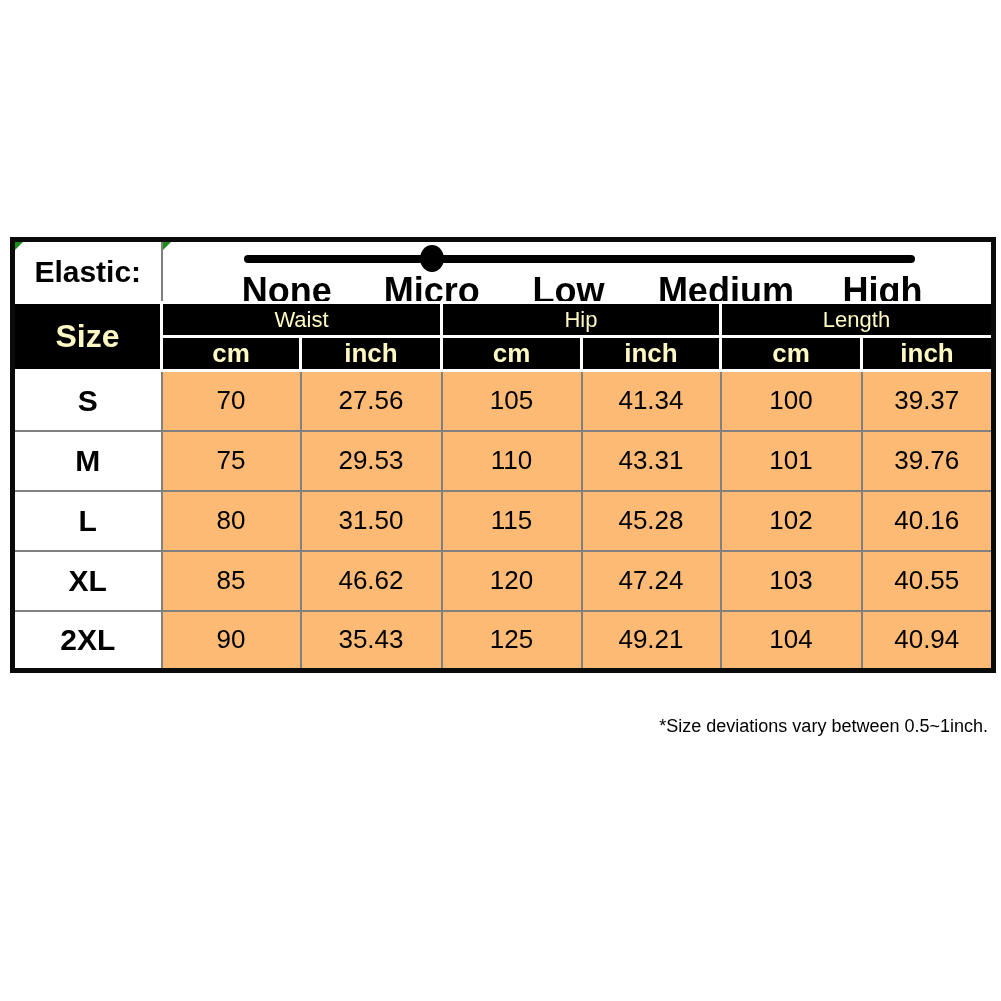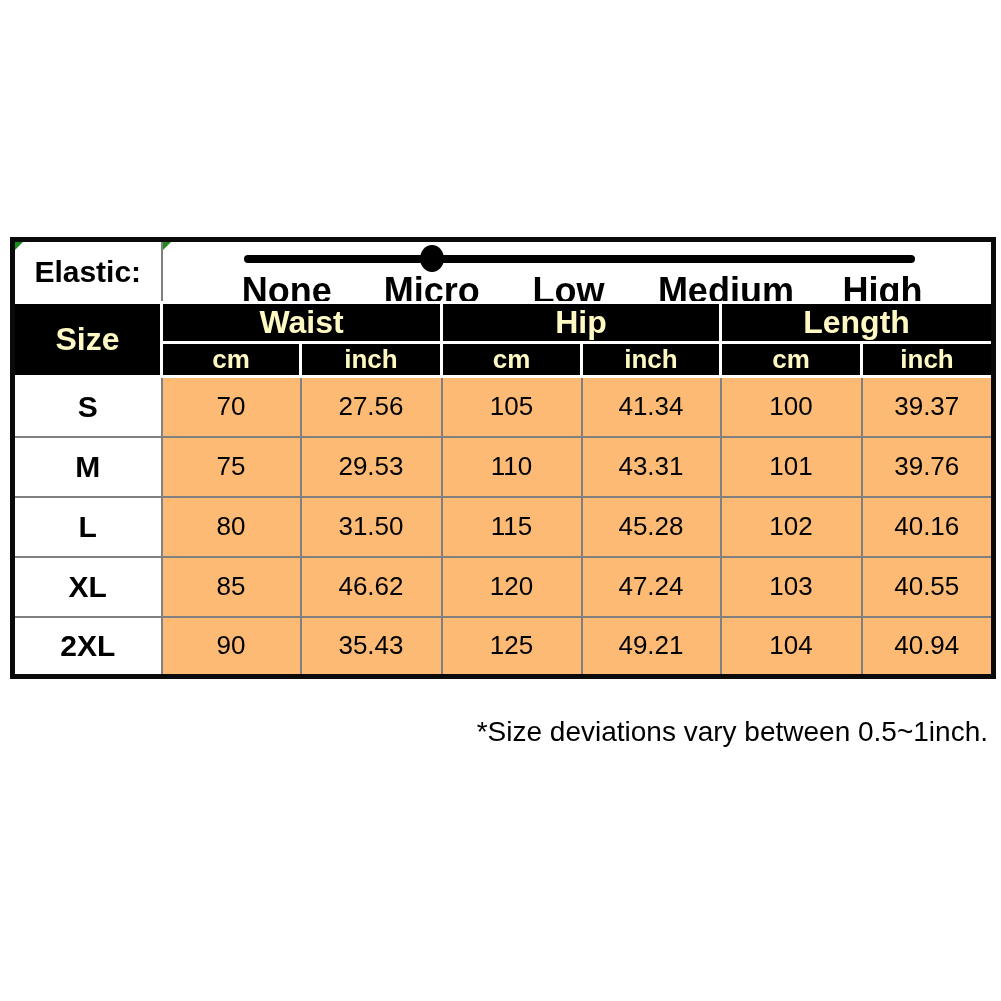--- a/index.html
+++ b/index.html
@@ -93,42 +93,42 @@
   .lv2 { left: 49.0%; }
   .lv3 { left: 68.0%; }
   .lv4 { left: 86.9%; }
   
   th.hdr {
     background: var(--header-bg);
     color: #fef9c3;
     border: 3px solid var(--white-sep);
   }
   th.size-hdr   { font-size: 32px; font-weight: bold; }
-  th.group-hdr  { height: 34px; font-size: 32px; font-weight: bold; }
+  th.group-hdr  { height: 34px; font-size: 22px; font-weight: normal; }
   th.unit-hdr   { height: 32px; font-size: 26px; font-weight: bold; }
   
   td.size-name {
     height: 60px;
     border: 2px solid var(--grid-line);
     font-size: 30px;
     font-weight: bold;
     background: #ffffff;
   }
   td.val {
     height: 60px;
     border: 2px solid var(--grid-line);
     font-size: 26px;
     font-weight: normal;
     background: #fdba74;
   }
   .footnote {
     position: absolute;
     top: 716px;
     right: 13px;
-    font-size: 28px;
+    font-size: 18px;
     color: var(--text-black);
     white-space: nowrap;
   }
 </style>
 </head>
 <body>
 
 <div class="page">
 
   <table class="size-chart">

